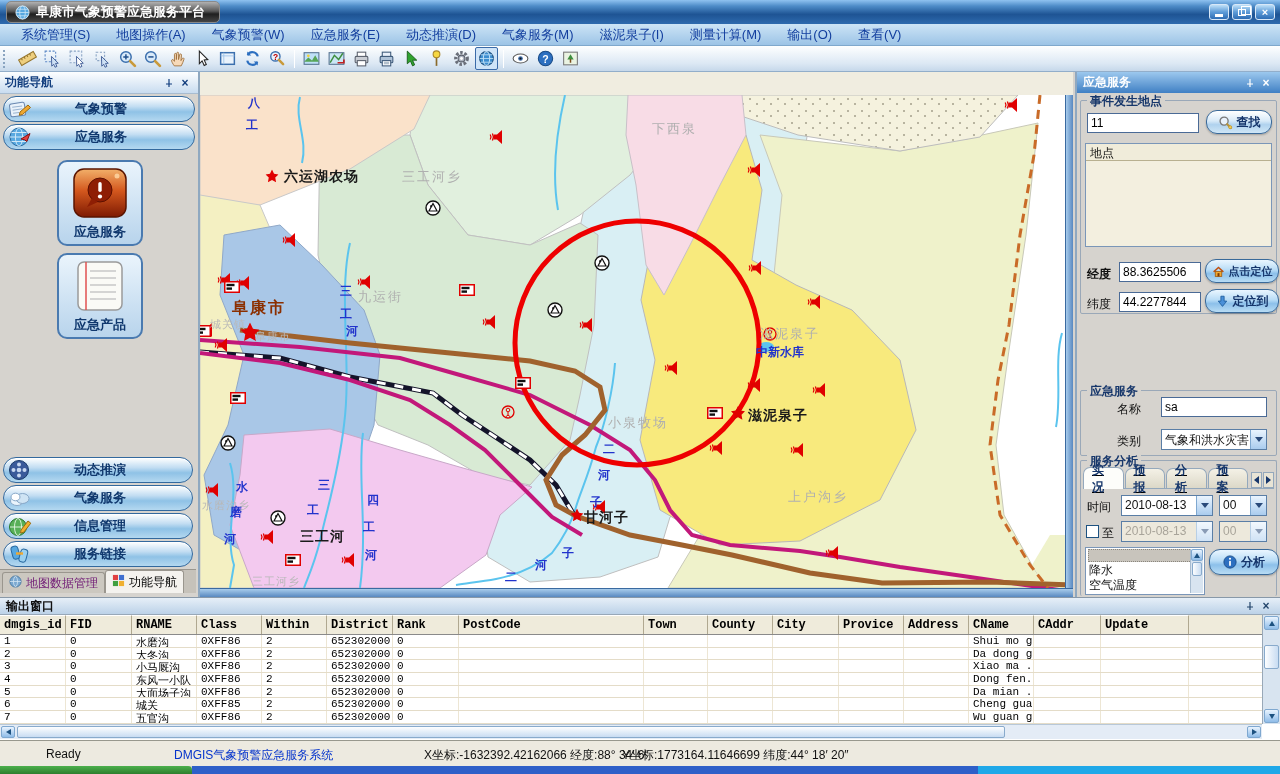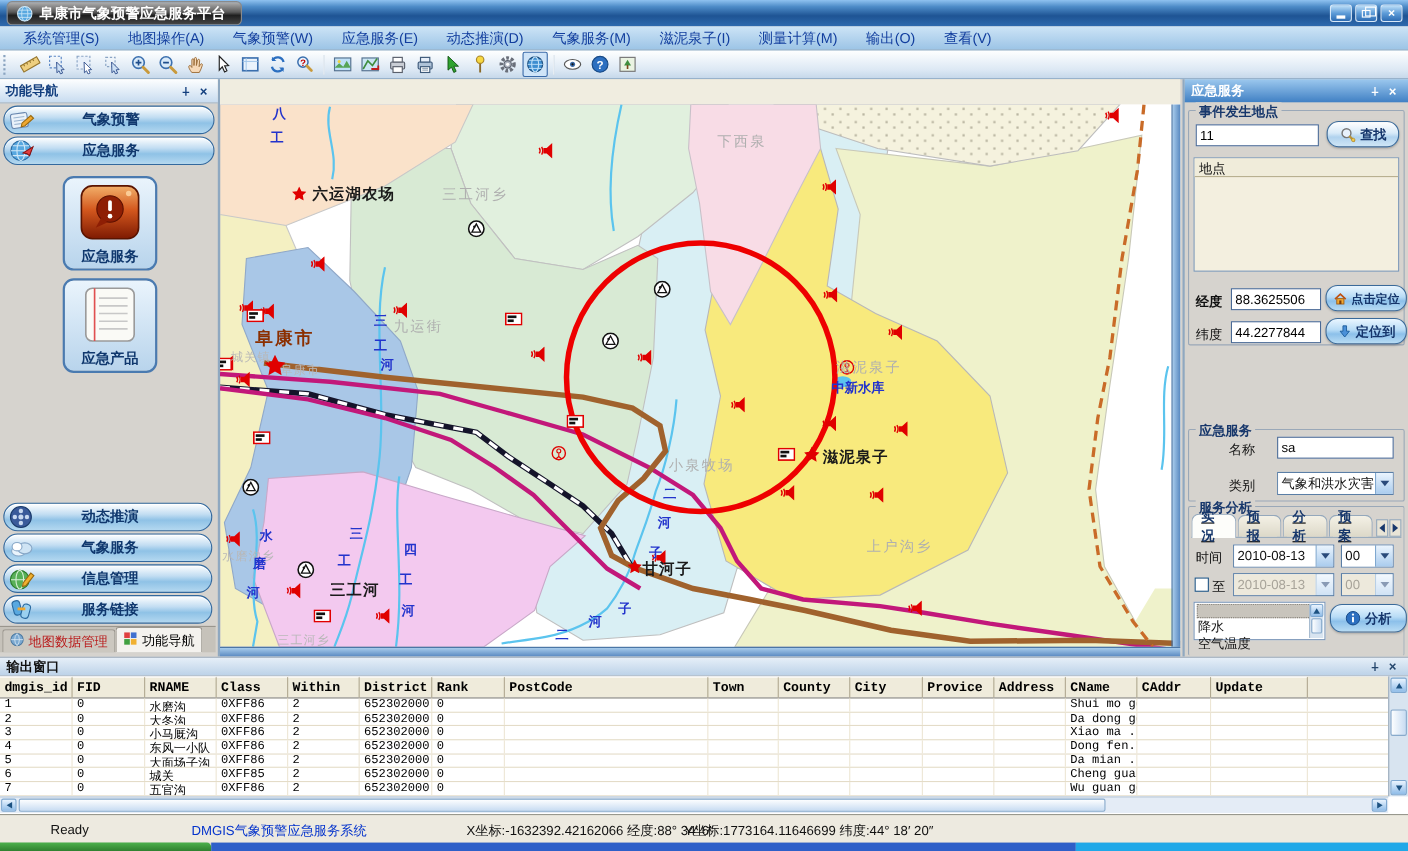--- a/index.html
+++ b/index.html
@@ -46,21 +46,21 @@
 .acc-icon { width:32px; display:flex; justify-content:center; align-items:center; }
 .acc-label { flex:1; text-align:center; color:#10386E; font-weight:bold; font-size:13px; padding-right:28px; }
 .tool-area { position:absolute; top:78px; left:0; right:2px; height:300px; }
 .tool-btn { position:absolute; left:57px; width:86px; height:86px; border:2px solid #4A7AB0; border-radius:10px;
   background:linear-gradient(180deg,#EAF4FC,#B8D4EC); display:flex; flex-direction:column; align-items:center; padding-top:5px; }
 .tool-btn.b1 { top:10px; } .tool-btn.b2 { top:103px; }
 .tool-label { margin-top:auto; margin-bottom:3px; font-size:13px; font-weight:bold; color:#10386E; }
 #acc-bottom { position:absolute; bottom:30px; left:0; right:2px; }
 .left-tabs { position:absolute; bottom:4px; left:0; right:2px; height:24px; background:#C6C2BA; border-top:1px solid #9A968E;
   display:flex; align-items:flex-end; padding-left:2px; }
-.ltab { height:21px; display:flex; align-items:center; gap:4px; padding:0 6px; font-size:12px; color:#b91c1c;
+.ltab { height:21px; display:flex; align-items:center; gap:4px; padding:0 6px; font-size:12px; color:#701a75;
   background:#CCC8C0; border:1px solid #9A968E; border-bottom:none; border-radius:3px 3px 0 0; white-space:nowrap; }
 .ltab.active { background:#F4F2EE; color:#000; height:23px; }
 
 
 .mapzone { position:absolute; left:200px; top:72px; width:873px; height:525px; background:#F0EDE0; }
 .map-tabs { position:relative; height:23px; display:flex; align-items:flex-end; padding-left:6px;
   border-bottom:1px solid #98A4B4; background:#F0EDE0; }
 .mtab { height:20px; padding:0 14px; display:flex; align-items:center; font-size:13px; color:#222;
   border:1px solid #8A96A6; border-bottom:none; border-radius:4px 4px 0 0; background:#E6E2D4; margin-right:2px; }
 .mtab.active { background:#fff; font-weight:bold; height:23px; margin-bottom:-1px; }
@@ -717,21 +717,21 @@
         <span class="combo-btn">
             <span class="tri"></span>
           </span>
       </div>
       <div class="combo disabled" style="left:138px;top:60px;width:48px;">
         <span class="combo-val">00</span>
         <span class="combo-btn">
             <span class="tri"></span>
           </span>
       </div>
-      <div class="listbox" style="left:4px;top:86px;width:120px;height:35px;background:#fff;">
+      <div class="listbox" style="left:4px;top:86px;width:120px;height:48px;background:#fff;">
         <div class="sel-blank"></div>
         <div id="svc-items">
             <div class="lb-item">降水</div>
             <div class="lb-item">空气温度</div>
           </div>
         <div class="lb-sb" style="top:1px;">
           <div class="xp-btn" style="position:absolute;top:0;left:0;right:0;height:12px;">
               <span class="tri-up"></span>
             </div>
           <div class="vthumb" style="top:13px;left:1px;width:10px;height:14px;"></div>

